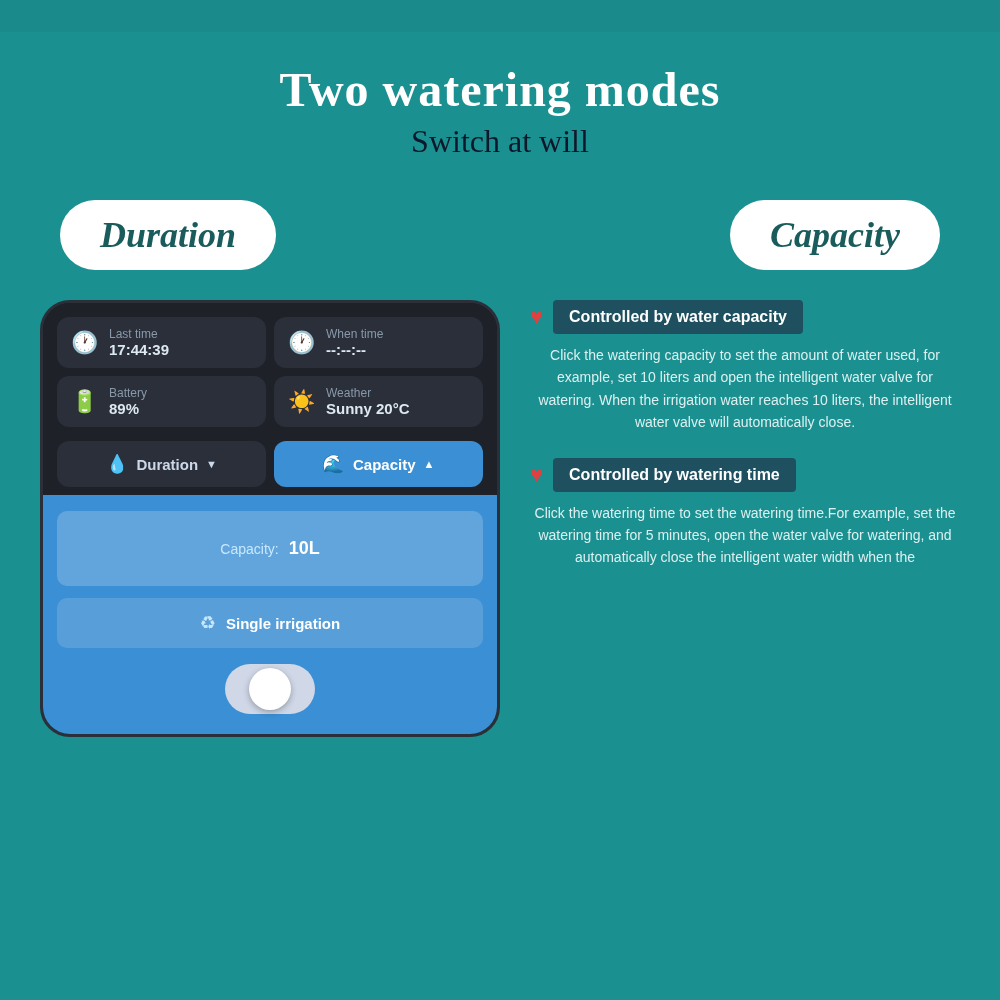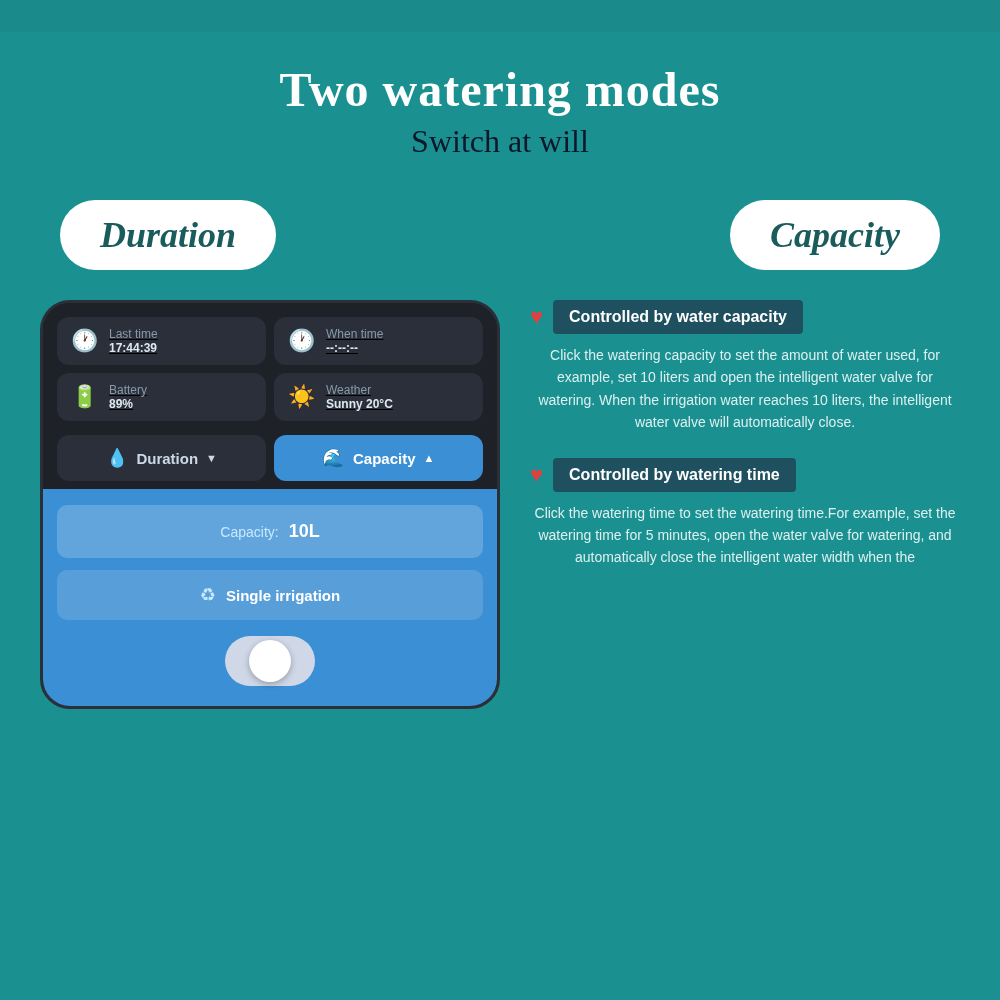--- a/index.html
+++ b/index.html
@@ -105,30 +105,29 @@
 
     .info-icon {
       font-size: 22px;
       color: #7ab8d4;
       min-width: 28px;
     }
 
     .info-text {
       display: flex;
       flex-direction: column;
-      text-decoration: underline;
     }
 
     .info-label {
       font-size: 12px;
       color: #8899aa;
     }
 
     .info-value {
-      font-size: 12px;
+      font-size: 15px;
       color: #dde8f0;
       font-weight: 600;
     }
 
     
     .tab-bar {
       display: flex;
       background: #1e2128;
       padding: 0 14px 8px;
       gap: 8px;
@@ -169,21 +168,21 @@
     .blue-panel {
       background: #3b8fd4;
       border-radius: 0 0 20px 20px;
       padding: 16px 14px 20px;
       margin: 0;
     }
 
     .capacity-row {
       background: rgba(255,255,255,0.2);
       border-radius: 10px;
-      padding: 16px 16px;
+      padding: 27px 16px;
       display: flex;
       align-items: center;
       justify-content: center;
       margin-bottom: 12px;
     }
 
     .capacity-label {
       color: #c8e8ff;
       font-size: 14px;
       margin-right: 10px;

